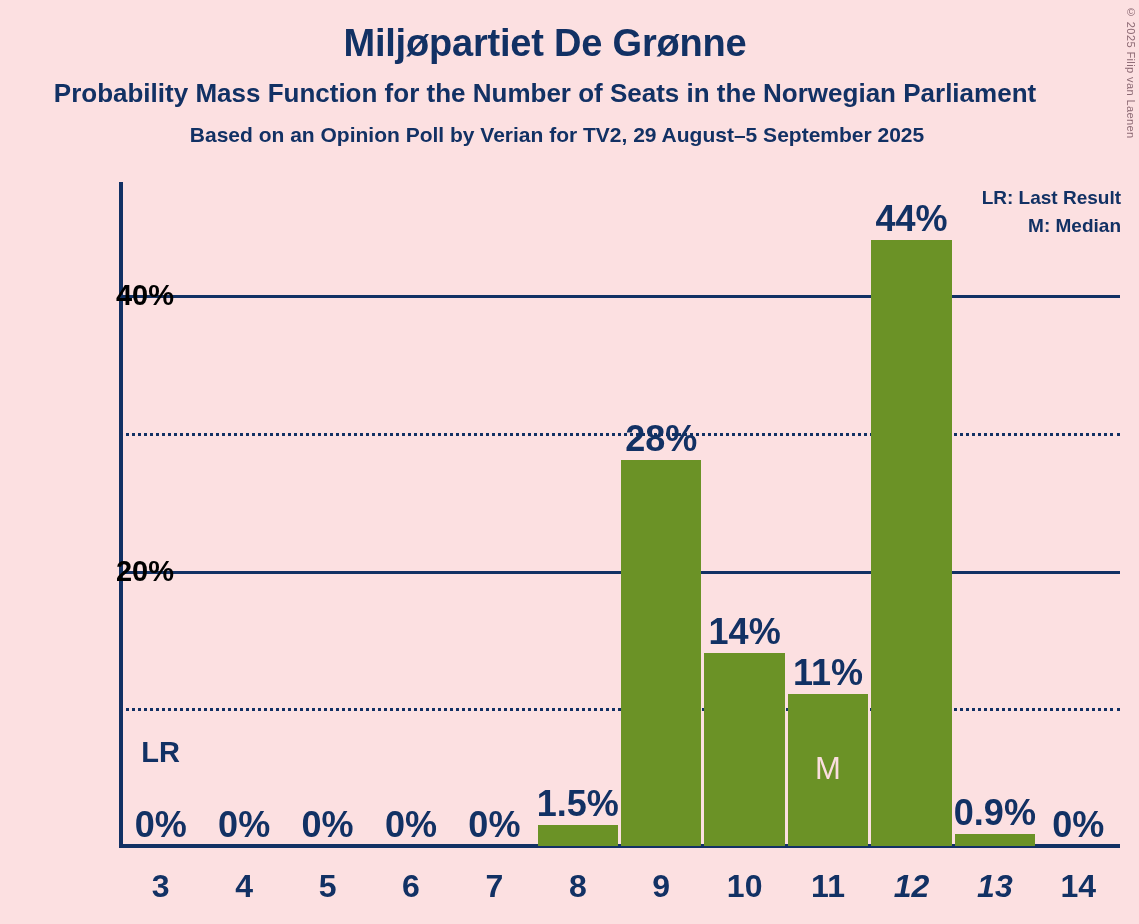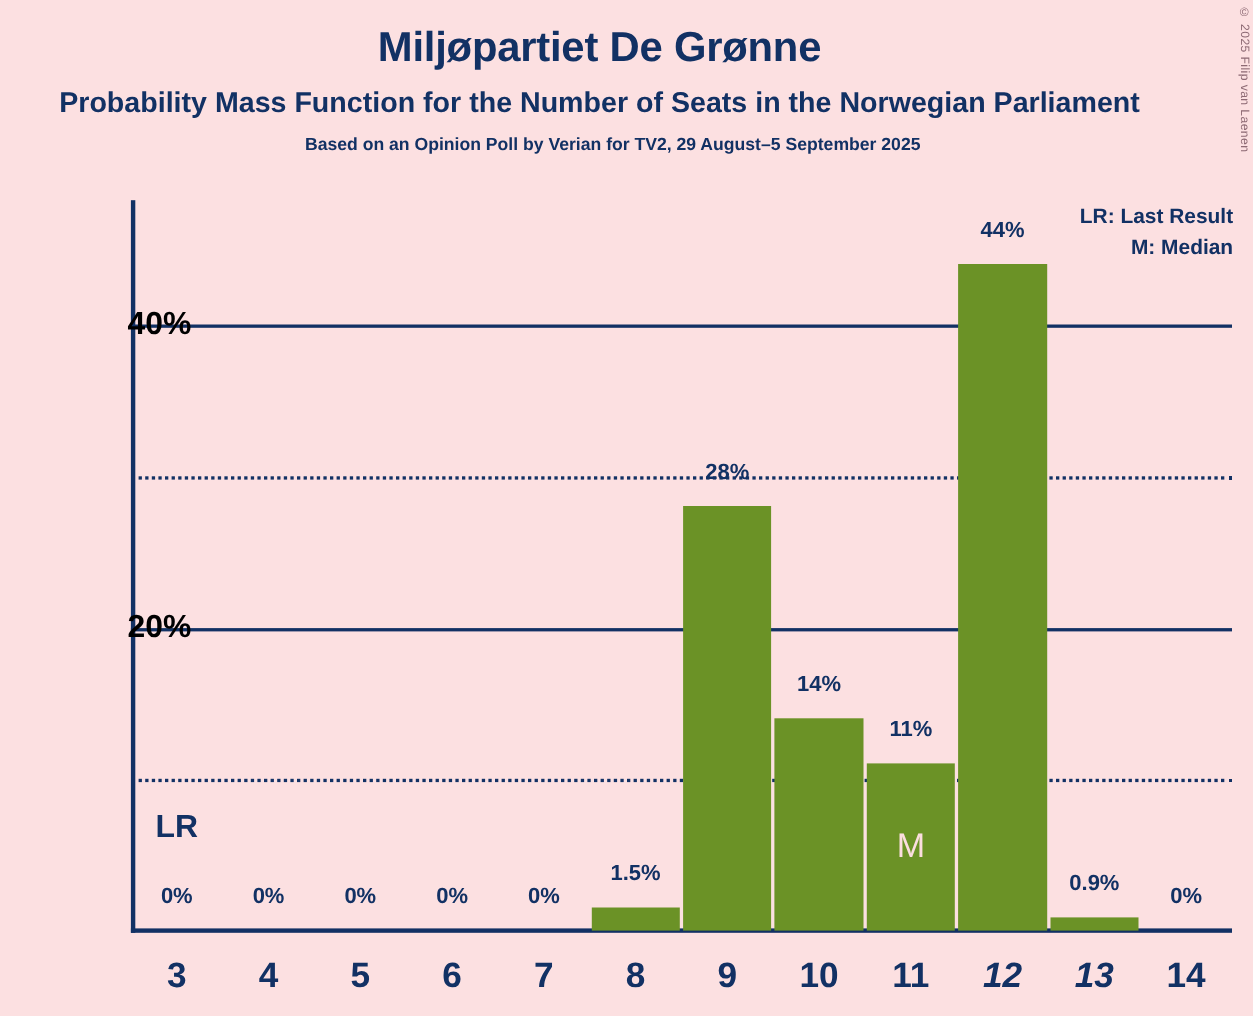--- a/index.html
+++ b/index.html
@@ -41,21 +41,21 @@
     line-height: 1.05;
   }
   .chart-subtitle {
     font-size: 26px;
     font-weight: bold;
     color: #123164;
     margin-top: 16px;
     line-height: 1.05;
   }
   .chart-subsubtitle {
-    font-size: 16px;
+    font-size: 21px;
     font-weight: bold;
     color: #123164;
     margin-top: 17px;
     line-height: 1.05;
     padding-left: 24px;
   }
 
   
   .copyright {
     position: absolute;
@@ -134,21 +134,21 @@
   }
 
   
   .bar {
     position: absolute;
     bottom: 0;
     background: #6B9226;
   }
   .bar-value {
     position: absolute;
-    font-size: 20px;
+    font-size: 36px;
     font-weight: bold;
     color: #123164;
     text-align: center;
     white-space: nowrap;
     transform: translateX(-50%);
   }
   .marker-m {
     position: absolute;
     font-size: 31px;
     font-weight: normal;

